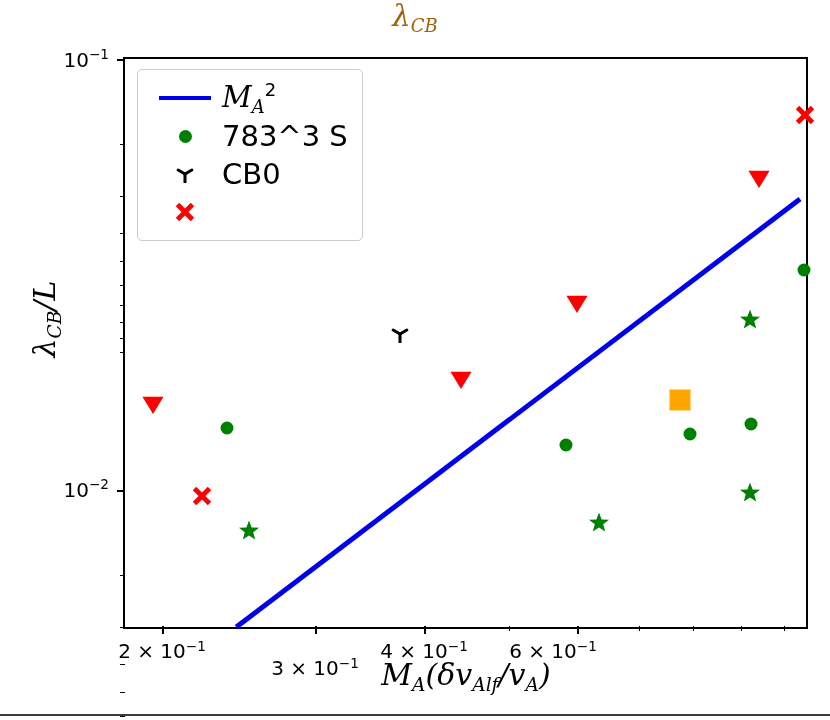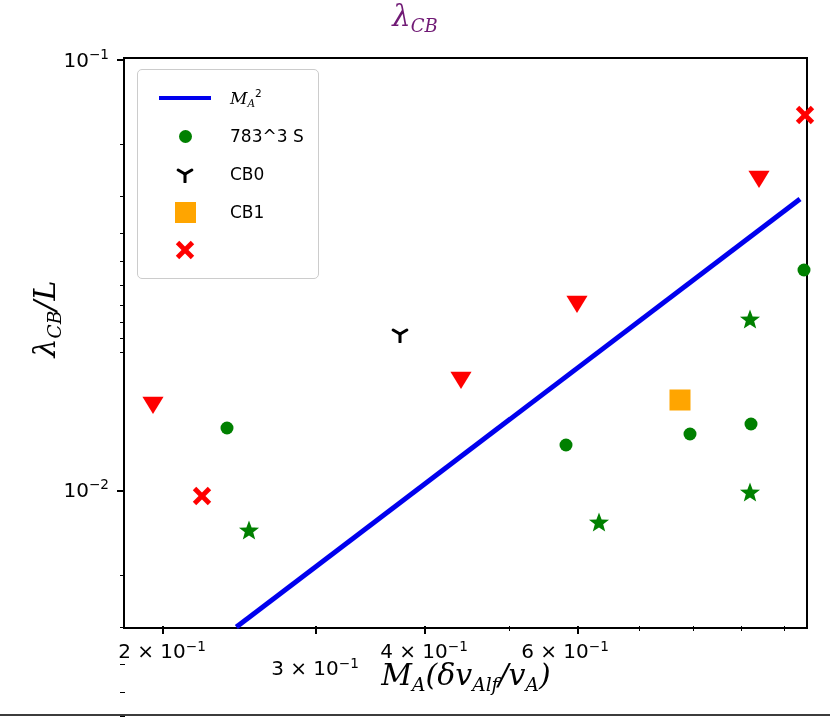--- a/index.html
+++ b/index.html
@@ -27,21 +27,21 @@
     height: 2px;
     background: #3c3c3c;
   }
   #plot-title {
     position: absolute;
     left: 0;
     top: 2px;
     width: 830px;
     text-align: center;
     font-size: 29px;
-    color: #701a75;
+    color: #a16207;
     line-height: 1;
   }
   .mathit { font-style: italic; font-family: "DejaVu Serif", serif; }
   .sub { font-size: 0.62em; vertical-align: -0.33em; font-style: italic; }
   .sup { font-size: 0.62em; vertical-align: 0.62em; font-style: normal; }
   #ylabel {
     position: absolute;
     left: -64px;
     top: 300px;
     width: 220px;
@@ -123,24 +123,24 @@
     align-items: center;
     justify-content: center;
     flex: 0 0 74px;
   }
   .legend-line {
     width: 52px;
     height: 4px;
     background: #0000ee;
   }
   .legend-label {
-    font-size: 17px;
-    color: #000;
-    white-space: nowrap;
-    margin-left: 8px;
+    font-size: 29px;
+    color: #000;
+    white-space: nowrap;
+    margin-left: 0;
   }
 </style>
 </head>
 <body>
 
 <div id="figure">
 
   <div id="plot-title">
     <span class="mathit">λ</span><span class="mathit sub">CB</span>
   </div>
@@ -211,21 +211,21 @@
           </svg></div>
       </div>
     <div id="ticks-layer">
         <div class="tick xtick-major" style="left: 37px;"></div>
         <div class="xticklabel" style="left: 37px;"><span>2 × 10</span><span class="expsup">−1</span></div>
         <div class="tick xtick-major" style="left: 190px;"></div>
         <div class="xticklabel" style="left: 190px; margin-top: 28px;"><span>3 × 10</span><span class="expsup">−1</span></div>
         <div class="tick xtick-major" style="left: 299px;"></div>
         <div class="xticklabel" style="left: 299px;"><span>4 × 10</span><span class="expsup">−1</span></div>
         <div class="tick xtick-major" style="left: 452px;"></div>
-        <div class="xticklabel" style="left: 440px;"><span>6 × 10</span><span class="expsup">−1</span></div>
+        <div class="xticklabel" style="left: 428px;"><span>6 × 10</span><span class="expsup">−1</span></div>
         <div class="tick xtick-minor" style="left: 384px;"></div>
         <div class="tick xtick-minor" style="left: 514px;"></div>
         <div class="tick xtick-minor" style="left: 568px;"></div>
         <div class="tick xtick-minor" style="left: 616px;"></div>
         <div class="tick xtick-minor" style="left: 659px;"></div>
         <div class="tick ytick-major" style="top: 0px;"></div>
         <div class="yticklabel" style="top: 0px;"><span>10</span><span class="expsup">−1</span></div>
         <div class="tick ytick-major" style="top: 431px;"></div>
         <div class="yticklabel" style="top: 430px;"><span>10</span><span class="expsup">−2</span></div>
         <div class="tick ytick-minor" style="top: 85px;"></div>
@@ -264,26 +264,20 @@
                   <line x1="50" y1="50" x2="50" y2="95"></line>
                   <line x1="50" y1="50" x2="12" y2="28"></line>
                   <line x1="50" y1="50" x2="88" y2="28"></line>
                 </g>
               </svg></div>
           </div>
           <div class="legend-label">CB0</div>
         </div>
         <div class="legend-row">
           <div class="legend-key">
-            <div class="marker m-square" style="background: rgb(255, 165, 0); width: 21px; height: 21px; position: static; transform: none;"></div>
-          </div>
-          <div class="legend-label">CB1</div>
-        </div>
-        <div class="legend-row">
-          <div class="legend-key">
             <div class="marker m-x" style="position: static; transform: none;"><svg width="22" height="22" viewBox="0 0 100 100">
                 <g stroke="#ff0000" stroke-width="22" stroke-linecap="butt">
                   <line x1="16" y1="16" x2="84" y2="84"></line>
                   <line x1="84" y1="16" x2="16" y2="84"></line>
                 </g>
               </svg></div>
           </div>
         </div>
       </div>
 

